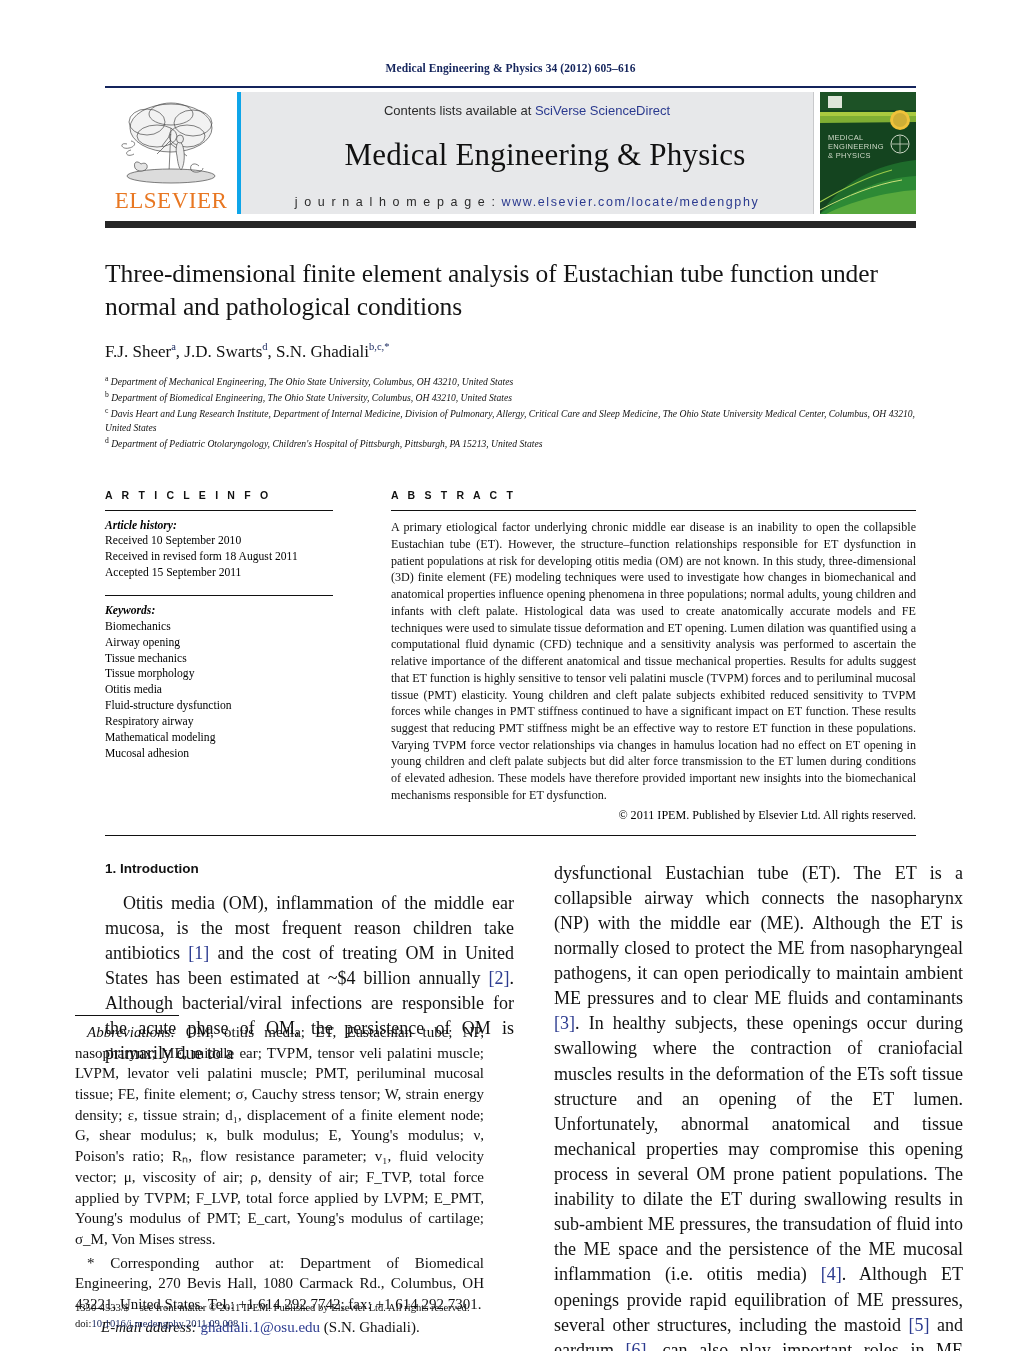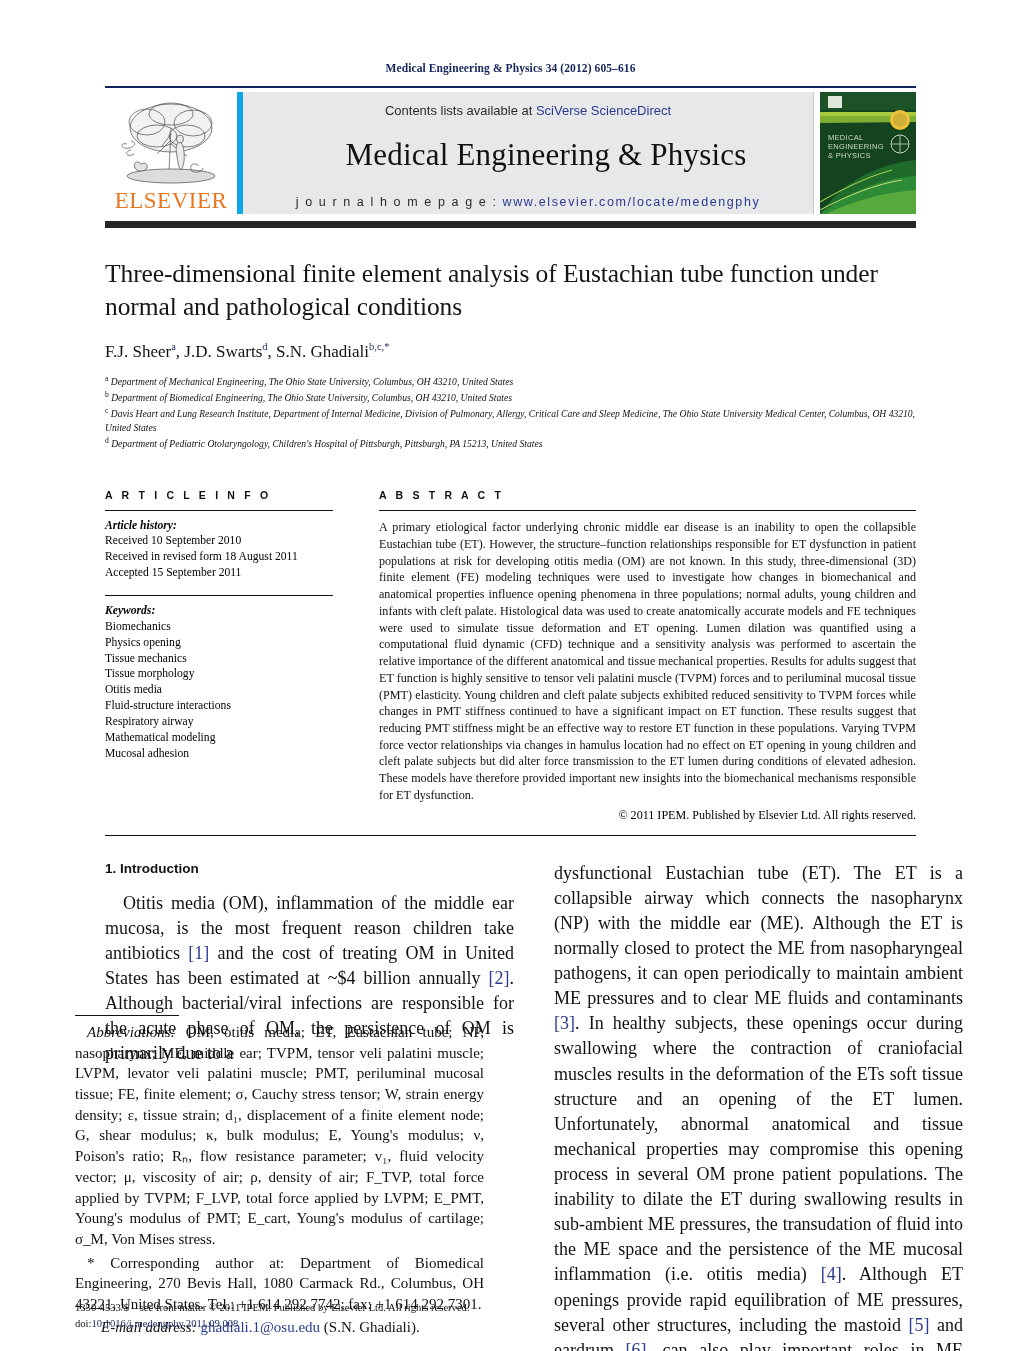--- a/index.html
+++ b/index.html
@@ -60,21 +60,21 @@
     font-family: "Liberation Serif", serif;
     font-size: 23px;
     letter-spacing: 0.5px;
     color: #E87722;
     line-height: 1;
     margin-top: 1px;
   }
   .banner-center {
     flex: 1 1 auto;
     background: #e7e8ea;
-    border-left: 6px solid #0ea5e9;
+    border-left: 4px solid #0ea5e9;
     border-right: 1px solid #c8c9cb;
     display: flex;
     flex-direction: column;
     align-items: center;
     justify-content: flex-start;
     padding-top: 11px;
     box-sizing: border-box;
   }
   .contents-line {
     font-family: "Liberation Sans", sans-serif;
@@ -145,20 +145,21 @@
     line-height: 1.45;
     color: #111111;
   }
   .affils .aff-line { display: block; font-family: Liberation Serif, serif; }
   .affils sup { font-style: normal; font-size: 7.6px; }
 
   
   .info-abstract {
     display: flex;
     margin-top: 38px;
+    gap: 12px;
   }
   .col-info {
     width: 258px;
     flex: 0 0 258px;
     padding-right: 30px;
     box-sizing: border-box;
   }
   .col-abstract {
     flex: 1 1 auto;
     padding-left: 16px;
@@ -368,25 +369,25 @@
       <div class="info-label">Article history:</div>
       <div>
           <div class="info-line">Received 10 September 2010</div>
           <div class="info-line">Received in revised form 18 August 2011</div>
           <div class="info-line">Accepted 15 September 2011</div>
         </div>
       <div class="hair-rule" style="margin-top:14px;"></div>
       <div class="info-label">Keywords:</div>
       <div class="kw-block">
           <div class="info-line">Biomechanics</div>
-          <div class="info-line">Physics opening</div>
+          <div class="info-line">Airway opening</div>
           <div class="info-line">Tissue mechanics</div>
           <div class="info-line">Tissue morphology</div>
           <div class="info-line">Otitis media</div>
-          <div class="info-line">Fluid-structure interactions</div>
+          <div class="info-line">Fluid-structure dysfunction</div>
           <div class="info-line">Respiratory airway</div>
           <div class="info-line">Mathematical modeling</div>
           <div class="info-line">Mucosal adhesion</div>
         </div>
     </div>
 
     <div class="col-abstract">
       <div class="section-caps">A B S T R A C T</div>
       <div class="hair-rule"></div>
       <div class="abstract-text">A primary etiological factor underlying chronic middle ear disease is an inability to open the collapsible Eustachian tube (ET). However, the structure–function relationships responsible for ET dysfunction in patient populations at risk for developing otitis media (OM) are not known. In this study, three-dimensional (3D) finite element (FE) modeling techniques were used to investigate how changes in biomechanical and anatomical properties influence opening phenomena in three populations; normal adults, young children and infants with cleft palate. Histological data was used to create anatomically accurate models and FE techniques were used to simulate tissue deformation and ET opening. Lumen dilation was quantified using a computational fluid dynamic (CFD) technique and a sensitivity analysis was performed to ascertain the relative importance of the different anatomical and tissue mechanical properties. Results for adults suggest that ET function is highly sensitive to tensor veli palatini muscle (TVPM) forces and to periluminal mucosal tissue (PMT) elasticity. Young children and cleft palate subjects exhibited reduced sensitivity to TVPM forces while changes in PMT stiffness continued to have a significant impact on ET function. These results suggest that reducing PMT stiffness might be an effective way to restore ET function in these populations. Varying TVPM force vector relationships via changes in hamulus location had no effect on ET opening in young children and cleft palate subjects but did alter force transmission to the ET lumen during conditions of elevated adhesion. These models have therefore provided important new insights into the biomechanical mechanisms responsible for ET dysfunction.</div>

